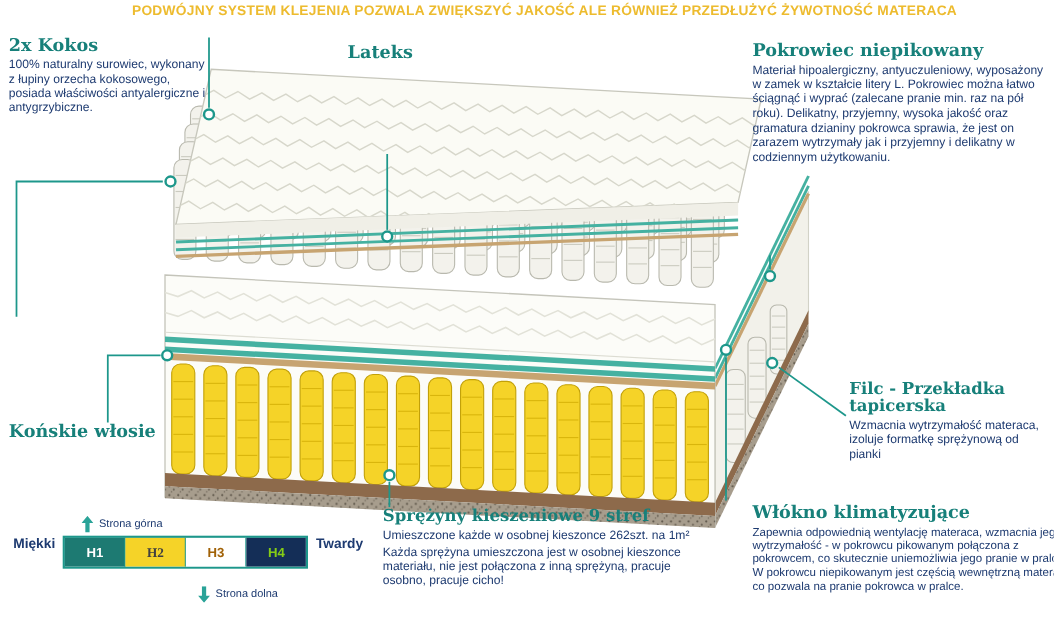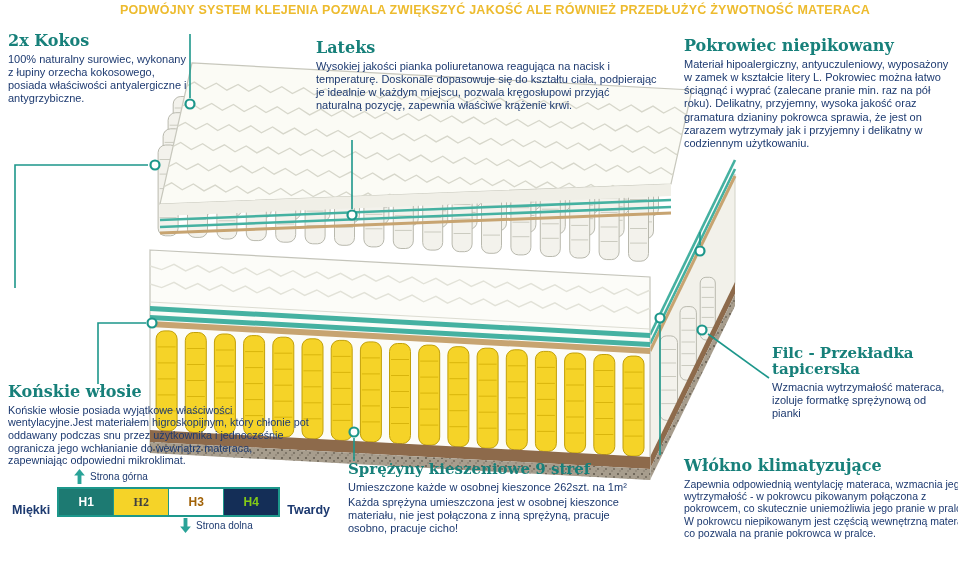--- a/index.html
+++ b/index.html
@@ -23,27 +23,27 @@
   .ann-wlosie{left:8px;top:384px;width:306px;}
   .ann-wlosie p{font-size:10.8px;line-height:1.17;}
   .ann-filc{left:772px;top:346px;width:182px;}
   .ann-filc h3{font-size:15px;}
   .ann-wlokno{left:654px;top:458px;width:296px;margin-left:30px;}
   .ann-wlokno p{font-size:10.5px;line-height:1.17;}
   .ann-sprezyny{left:348px;top:462px;width:292px;}
   .ann-sprezyny h3{font-size:15px;}
   .scale{position:absolute;left:12px;top:469px;width:302px;z-index:2;color:var(--navy);}
   .scale-top{margin-left:62px;display:flex;align-items:center;gap:5px;font-size:10px;}
-  .scale-row{display:flex;align-items:flex-end;gap:7px;margin-top:3px;}
+  .scale-row{display:flex;align-items:flex-start;gap:7px;margin-top:3px;}
   .scale-end{font-weight:bold;font-size:12.5px;}
   .levels{display:flex;border:2px solid var(--accent);background:#fff;}
   .level{width:54px;height:26px;display:flex;align-items:center;justify-content:center;
          font-weight:bold;font-size:12px;border-right:1px solid var(--accent);}
   .level:last-child{border-right:none;}
-  .scale-bottom{margin-left:168px;display:flex;align-items:center;gap:5px;font-size:10px;margin-top:1px;}
+  .scale-bottom{margin-left:168px;display:flex;align-items:center;gap:5px;font-size:10px;margin-top:16px;}
   .arr{display:inline-flex;}
 </style>
 </head>
 <body>
 
 <div class="page">
 
   <div class="title">PODWÓJNY SYSTEM KLEJENIA POZWALA ZWIĘKSZYĆ JAKOŚĆ ALE RÓWNIEŻ PRZEDŁUŻYĆ ŻYWOTNOŚĆ MATERACA</div>
 
   <svg id="mx" viewBox="0 0 958 576">
@@ -632,32 +632,30 @@
       <circle cx="354" cy="432" r="4.5" fill="#ffffff" stroke="#1d978b" stroke-width="2.2"></circle>
     </svg>
 
   <div class="ann ann-kokos">
     <h3>2x Kokos</h3>
     <p>100% naturalny surowiec, wykonany z łupiny orzecha kokosowego, posiada właściwości antyalergiczne i antygrzybiczne.</p>
   </div>
 
   <div class="ann ann-lateks">
     <h3>Lateks</h3>
-    <p>Wysokiej jakości pianka poliuretanowa reagująca na nacisk i temperaturę. Doskonale dopasowuje się do kształtu ciała, podpierając je idealnie w każdym miejscu, pozwala kręgosłupowi przyjąć naturalną pozycję, zapewnia właściwe krążenie krwi.</p>
   </div>
 
   <div class="ann ann-pokrowiec">
     <h3>Pokrowiec niepikowany</h3>
     <p>Materiał hipoalergiczny, antyuczuleniowy, wyposażony w zamek w kształcie litery L. Pokrowiec można łatwo ściągnąć i wyprać (zalecane pranie min. raz na pół roku). Delikatny, przyjemny, wysoka jakość oraz gramatura dzianiny pokrowca sprawia, że jest on zarazem wytrzymały jak i przyjemny i delikatny w codziennym użytkowaniu.</p>
   </div>
 
 
   <div class="ann ann-wlosie">
     <h3>Końskie włosie</h3>
-    <p>Końskie włosie posiada wyjątkowe właściwości wentylacyjne.Jest materiałem higroskopijnym, który chłonie pot oddawany podczas snu przez użytkownika i jednocześnie ogranicza jego wchłanianie do wewnątrz materaca, zapewniając odpowiedni mikroklimat.</p>
   </div>
 
   <div class="ann ann-filc">
     <h3>Filc - Przekładka tapicerska</h3>
     <p>Wzmacnia wytrzymałość materaca, izoluje formatkę sprężynową od pianki</p>
   </div>
 
   <div class="ann ann-wlokno">
     <h3>Włókno klimatyzujące</h3>
     <p>Zapewnia odpowiednią wentylację materaca, wzmacnia jego wytrzymałość - w pokrowcu pikowanym połączona z pokrowcem, co skutecznie uniemożliwia jego pranie w pralce. W pokrowcu niepikowanym jest częścią wewnętrzną materaca, co pozwala na pranie pokrowca w pralce.</p>

